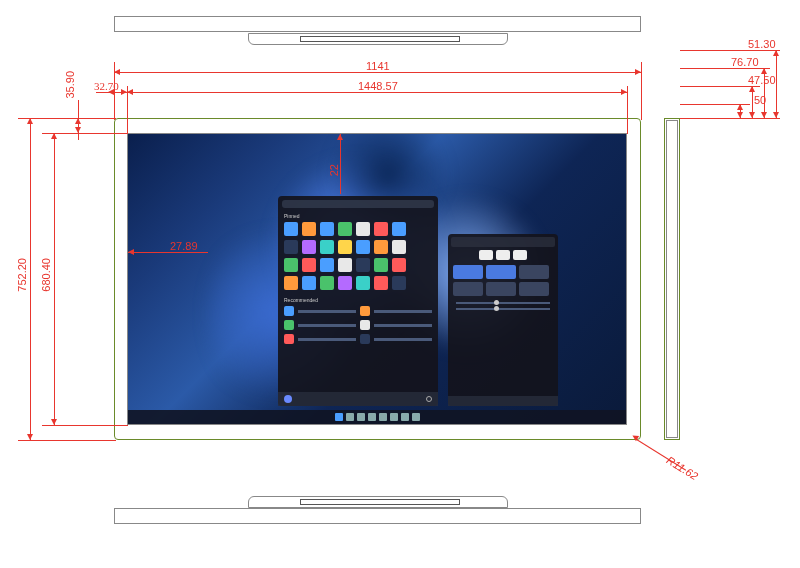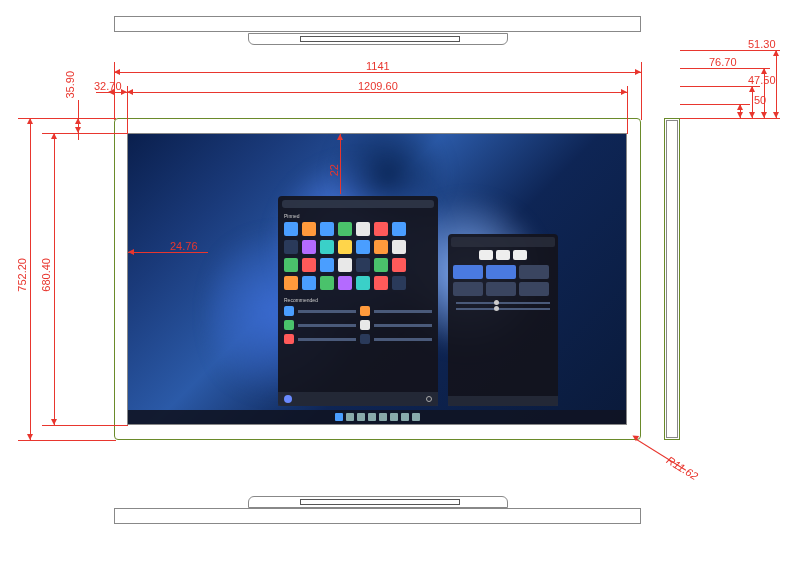--- a/index.html
+++ b/index.html
@@ -161,71 +161,71 @@
 <div class="dim-line h" style="left:114px; top:72px; width:527px;"></div>
 <div class="arrow l" style="left:114px; top:69px;"></div>
 <div class="arrow r" style="left:635px; top:69px;"></div>
 <span class="label" style="left:366px; top:60px;">1141</span>
 
 <div class="ext v" style="left:127px; top:86px; height:48px;"></div>
 <div class="ext v" style="left:627px; top:86px; height:48px;"></div>
 <div class="dim-line h" style="left:127px; top:92px; width:500px;"></div>
 <div class="arrow l" style="left:127px; top:89px;"></div>
 <div class="arrow r" style="left:621px; top:89px;"></div>
-<span class="label" style="left:358px; top:80px;">1209.60</span>
+<span class="label" style="left:358px; top:80px;">1448.57</span>
 
 <div class="ext h" style="left:60px; top:118px; width:56px;"></div>
 <div class="ext h" style="left:60px; top:133px; width:68px;"></div>
 <div class="dim-line v" style="left:78px; top:100px; height:40px;"></div>
 <div class="arrow d" style="left:75px; top:127px;"></div>
 <div class="arrow u" style="left:75px; top:118px;"></div>
 <span class="label v" style="left:64px; top:71px;">35.90</span>
 
 <div class="dim-line h" style="left:96px; top:92px; width:34px;"></div>
 <div class="arrow r" style="left:121px; top:89px;"></div>
 <div class="arrow l" style="left:108px; top:89px;"></div>
-<span class="label" style="left:94px; top:80px;">32.70</span>
+<span class="label" style="left:94px; top:80px;font-family:Liberation Serif, serif;">32.70</span>
 
 <div class="ext h" style="left:18px; top:118px; width:98px;"></div>
 <div class="ext h" style="left:18px; top:440px; width:98px;"></div>
 <div class="dim-line v" style="left:30px; top:118px; height:322px;"></div>
 <div class="arrow u" style="left:27px; top:118px;"></div>
 <div class="arrow d" style="left:27px; top:434px;"></div>
 <span class="label v" style="left:16px; top:258px;">752.20</span>
 
 <div class="ext h" style="left:42px; top:133px; width:86px;"></div>
 <div class="ext h" style="left:42px; top:425px; width:86px;"></div>
 <div class="dim-line v" style="left:54px; top:133px; height:292px;"></div>
 <div class="arrow u" style="left:51px; top:133px;"></div>
 <div class="arrow d" style="left:51px; top:419px;"></div>
 <span class="label v" style="left:40px; top:258px;">680.40</span>
 
 <div class="dim-line h" style="left:128px; top:252px; width:80px;"></div>
 <div class="arrow l" style="left:128px; top:249px;"></div>
-<span class="label" style="left:170px; top:240px;">24.76</span>
+<span class="label" style="left:170px; top:240px;">27.89</span>
 
 <div class="dim-line v" style="left:340px; top:134px; height:60px;"></div>
 <div class="arrow u" style="left:337px; top:134px;"></div>
 <span class="label v" style="left:328px; top:164px;">22</span>
 
 <div class="ext h" style="left:680px; top:50px; width:100px;"></div>
 <div class="ext h" style="left:680px; top:68px; width:90px;"></div>
 <div class="ext h" style="left:680px; top:86px; width:80px;"></div>
 <div class="ext h" style="left:680px; top:104px; width:70px;"></div>
 <div class="ext h" style="left:680px; top:118px; width:100px;"></div>
 
 <div class="dim-line v" style="left:776px; top:50px; height:68px;"></div>
 <div class="arrow u" style="left:773px; top:50px;"></div>
 <div class="arrow d" style="left:773px; top:112px;"></div>
 <span class="label" style="left:748px; top:38px;">51.30</span>
 
 <div class="dim-line v" style="left:764px; top:68px; height:50px;"></div>
 <div class="arrow u" style="left:761px; top:68px;"></div>
 <div class="arrow d" style="left:761px; top:112px;"></div>
-<span class="label" style="left:709px; top:56px;text-align:center;">76.70</span>
+<span class="label" style="left:731px; top:56px;text-align:center;">76.70</span>
 
 <div class="dim-line v" style="left:752px; top:86px; height:32px;"></div>
 <div class="arrow u" style="left:749px; top:86px;"></div>
 <div class="arrow d" style="left:749px; top:112px;"></div>
 <span class="label" style="left:748px; top:74px;">47.50</span>
 
 <div class="dim-line v" style="left:740px; top:104px; height:14px;"></div>
 <div class="arrow u" style="left:737px; top:104px;"></div>
 <div class="arrow d" style="left:737px; top:112px;"></div>
 <span class="label" style="left:754px; top:94px;">50</span>

